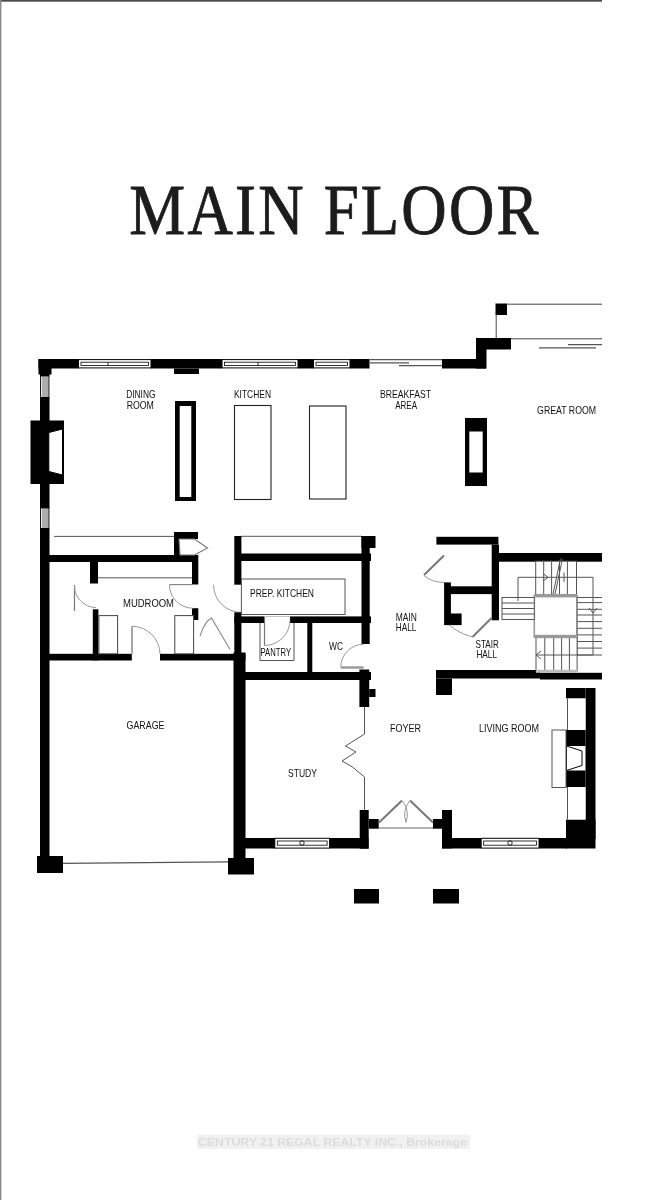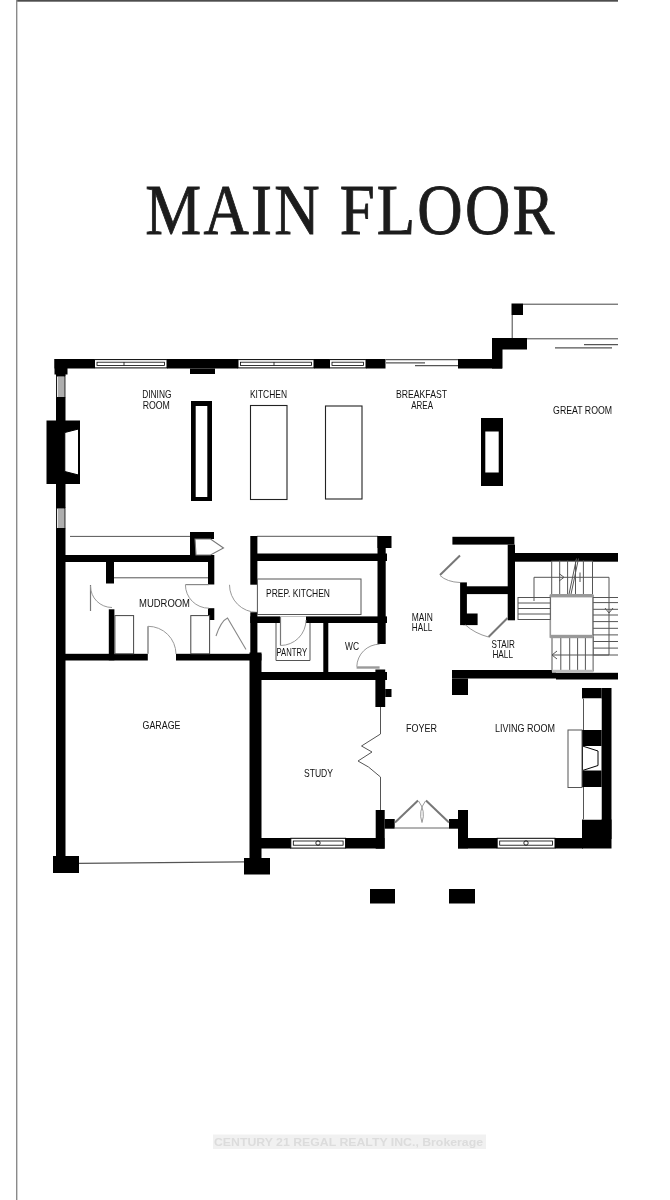--- a/index.html
+++ b/index.html
@@ -1,16 +1,16 @@
 <!DOCTYPE html>
 <html><head>
 <meta charset="utf-8">
 <style>
   html,body{margin:0;padding:0;background:#fff;}
-  #page{position:relative;width:602px;height:1200px;background:#ffffff;overflow:hidden;margin-left:16px;}
+  #page{position:relative;width:602px;height:1200px;background:#ffffff;overflow:hidden;}
   svg{display:block;}
 </style>
 </head>
 <body>
 <div id="page">
 <svg width="670" height="1200" viewBox="0 0 670 1200">
 
 <rect x="0" y="0" width="670" height="1.7" fill="#4d4d4d"></rect>
 
 <rect x="0" y="0" width="1.4" height="1200" fill="#8a8a8a"></rect>

